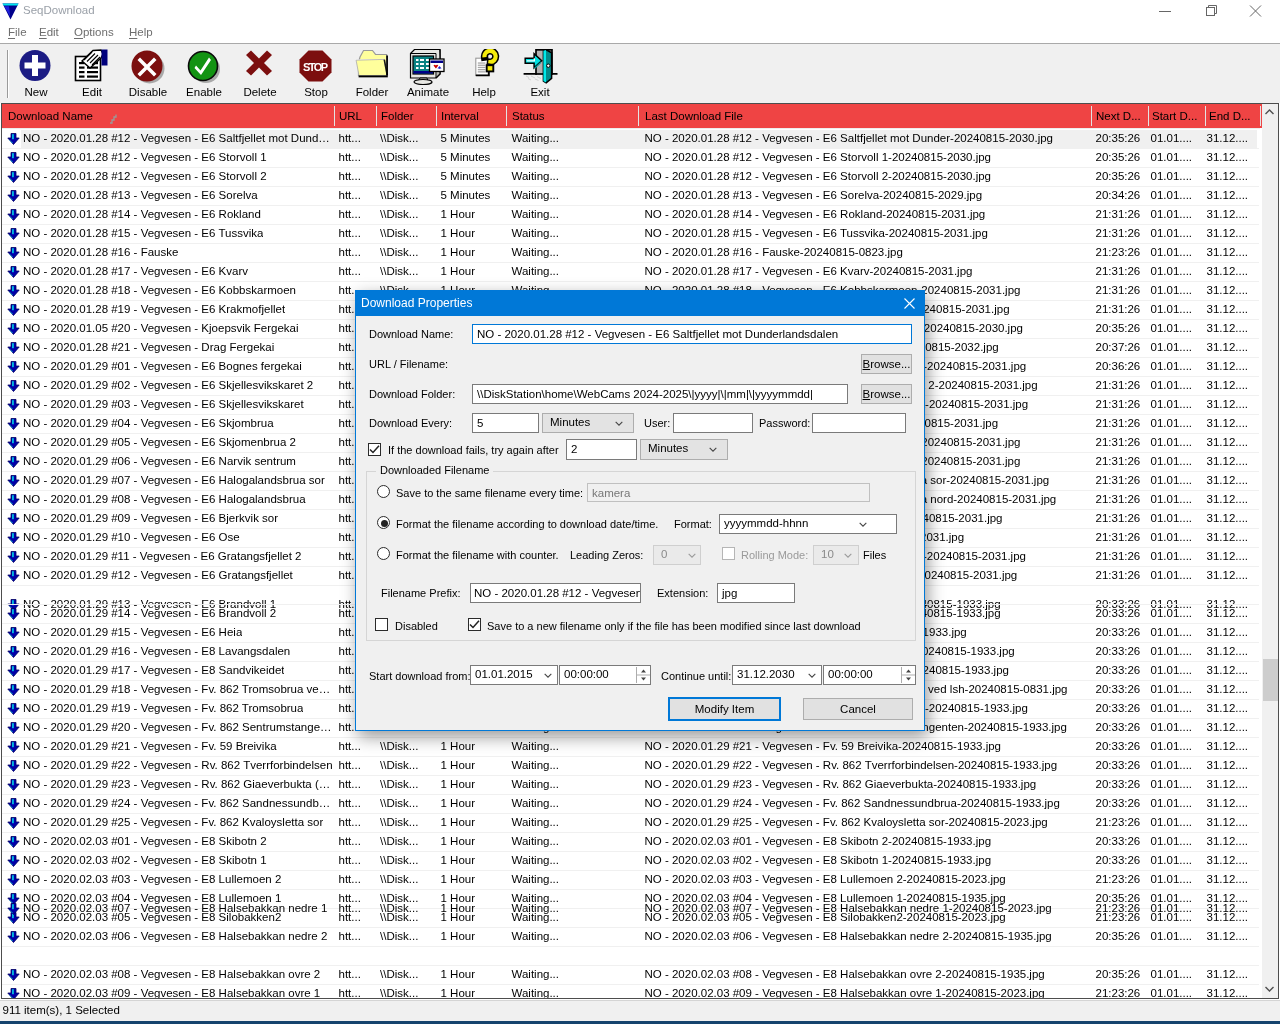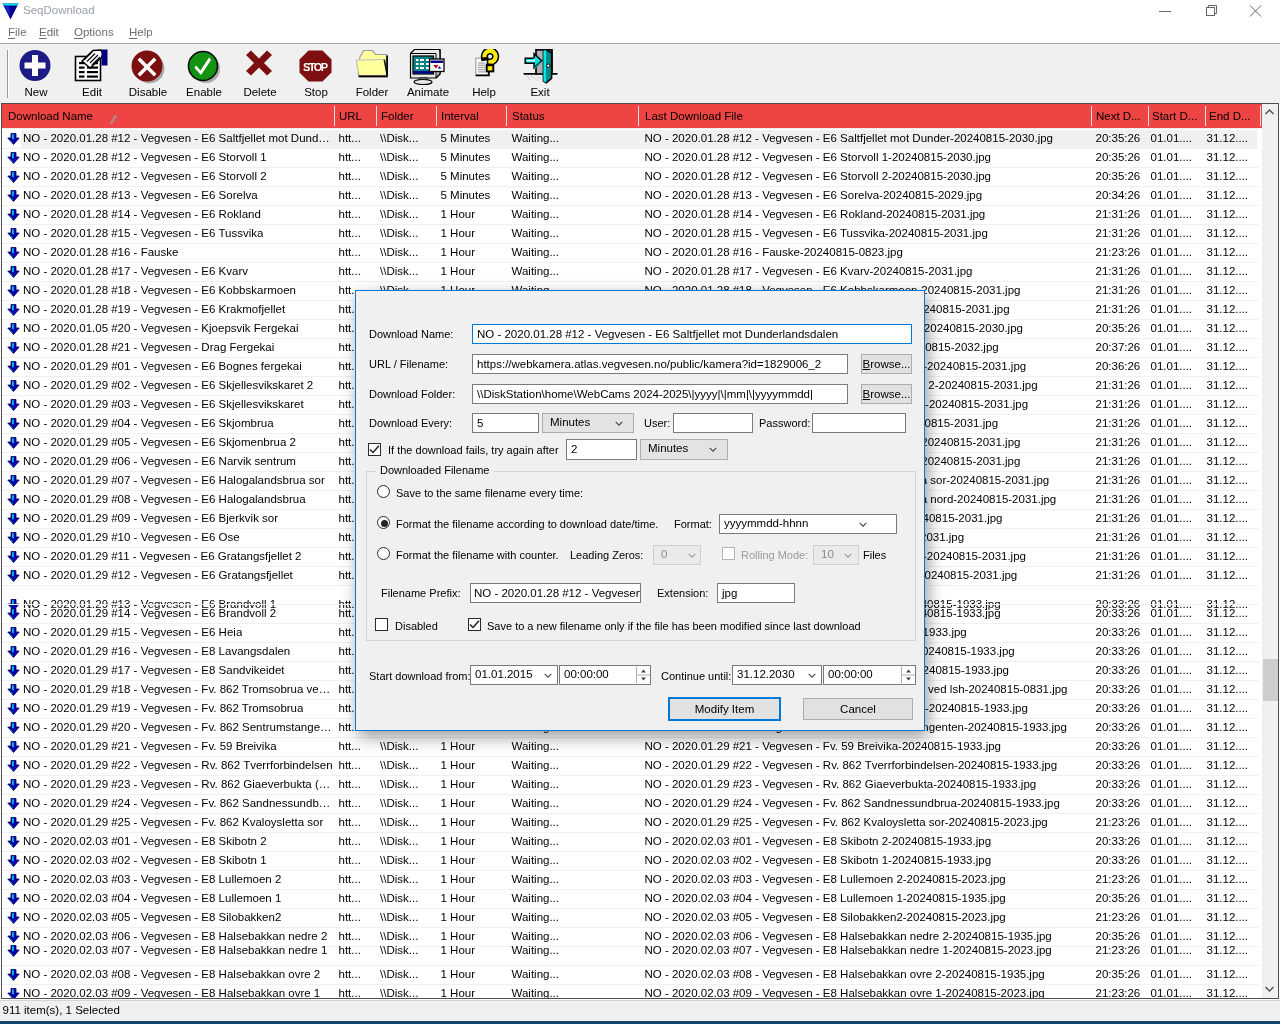--- a/index.html
+++ b/index.html
@@ -960,21 +960,21 @@
         <span class="t curl">htt...</span>
         <span class="t cfold">\\Disk...</span>
         <span class="t cint">1 Hour</span>
         <span class="t cstat">Waiting...</span>
         <span class="t cfile">NO - 2020.02.03 #06 - Vegvesen - E8 Halsebakkan nedre 2-20240815-1935.jpg</span>
         <span class="t cnext">20:35:26</span>
         <span class="t cstart">01.01....</span>
         <span class="t cend">31.12....</span>
       </div>
 <div class="rsep" style="top:842px"></div>
-<div class="row" style="top:838px">
+<div class="row" style="top:796px">
         <svg class="ricon" width="13" height="12" viewBox="0 0 13 12">
           <path d="M4 0.5 h5 v4.5 h3.2 L6.5 11.5 L0.8 5 h3.2 Z" fill="#0000a8" stroke="#000063" stroke-width="0.8"></path>
           <rect x="5.2" y="1.2" width="1.5" height="5" fill="#00e5ee"></rect>
           <path d="M3 7.5 L5.5 10" stroke="#00e5ee" stroke-width="1" stroke-dasharray="1.5 1"></path>
         </svg>
         <span class="t name">NO - 2020.02.03 #07 - Vegvesen - E8 Halsebakkan nedre 1</span>
         <span class="t curl">htt...</span>
         <span class="t cfold">\\Disk...</span>
         <span class="t cint">1 Hour</span>
         <span class="t cstat">Waiting...</span>
@@ -1026,24 +1026,29 @@
     <path d="M0.5 5 L4.5 1 L8.5 5" fill="none" stroke="#505050" stroke-width="1.4"></path>
   </svg>
 <svg class="abs" style="left:1265px;top:986px" width="9" height="6" viewBox="0 0 9 6">
     <path d="M0.5 1 L4.5 5 L8.5 1" fill="none" stroke="#505050" stroke-width="1.4"></path>
   </svg>
 <div id="status" class="abs">
     <span>911 item(s), 1 Selected</span>
   </div>
 <div id="bluestrip" class="abs"></div>
 <div id="dlg" class="abs">
+    <div id="dlgtitle">
+      <span class="cap">Download Properties</span>
+      <svg class="abs" style="left:548px;top:7px" width="11" height="11" viewBox="0 0 11 11">
+        <path d="M0.5 0.5 L10.5 10.5 M10.5 0.5 L0.5 10.5" stroke="#fff" stroke-width="1.1"></path>
+      </svg>
+    </div>
 <div class="lab" style="left:13px;top:37px">Download Name:</div>
 <div class="inp" style="left:116px;top:33px;width:440px;height:20px;border:1px solid #0078d7">NO - 2020.01.28 #12 - Vegvesen - E6 Saltfjellet mot Dunderlandsdalen</div>
 <div class="lab" style="left:13px;top:67px">URL / Filename:</div>
-<div class="inp" style="left:116px;top:63px;width:376px;height:20px">https://webkamera.atlas.vegvesen.no/public/kamera?id=1829006_2</div>
 <div class="btn" style="left:505px;top:63px;width:51px;height:20px;line-height:18px"><u>B</u>rowse...</div>
 <div class="lab" style="left:13px;top:97px">Download Folder:</div>
 <div class="inp" style="left:116px;top:93px;width:376px;height:20px">\\DiskStation\home\WebCams 2024-2025\|yyyy|\|mm|\|yyyymmdd|</div>
 <div class="btn" style="left:505px;top:93px;width:51px;height:20px;line-height:18px"><u>B</u>rowse...</div>
 <div class="lab" style="left:13px;top:126px">Download Every:</div>
 <div class="inp" style="left:116px;top:122px;width:67px;height:20px">5</div>
 <div class="combo" style="left:186px;top:122px;width:92px;height:20px">Minutes<svg class="chev" style="left:72px;top:7px" width="9" height="6" viewBox="0 0 9 6">
         <path d="M0.5 1 L4.5 5 L8.5 1" fill="none" stroke="#444" stroke-width="1.3"></path>
       </svg></div>
 <div class="lab" style="left:288px;top:126px">User:</div>
@@ -1056,20 +1061,21 @@
     </svg>
 <div class="lab" style="left:32px;top:153px">If the download fails, try again after</div>
 <div class="inp" style="left:210px;top:148px;width:71px;height:21px">2</div>
 <div class="combo" style="left:284px;top:148px;width:88px;height:21px">Minutes<svg class="chev" style="left:68px;top:7px" width="9" height="6" viewBox="0 0 9 6">
         <path d="M0.5 1 L4.5 5 L8.5 1" fill="none" stroke="#444" stroke-width="1.3"></path>
       </svg></div>
 <div class="grp" style="left:10px;top:180px;width:550px;height:170px"></div>
 <div class="lab" style="left:20px;top:173px;background:#f0f0f0;padding:0 4px">Downloaded Filename</div>
 <div class="rad" style="left:21px;top:194px"></div>
 <div class="lab" style="left:40px;top:196px">Save to the same filename every time:</div>
+<div class="inp" style="left:231px;top:192px;width:283px;height:19px;background:#f0f0f0;border-color:#c0c0c0;color:#777">kamera</div>
 <div class="rad" style="left:21px;top:225px"></div>
 <div class="abs" style="left:24.5px;top:228.5px;width:7px;height:7px;background:#222;border-radius:50%"></div>
 <div class="lab" style="left:40px;top:227px">Format the filename according to download date/time.</div>
 <div class="lab" style="left:318px;top:227px">Format:</div>
 <div class="combow" style="left:363px;top:223px;width:178px;height:20px">yyyymmdd-hhnn<svg class="chev" style="left:139px;top:7px" width="9" height="6" viewBox="0 0 9 6">
         <path d="M0.5 1 L4.5 5 L8.5 1" fill="none" stroke="#444" stroke-width="1.3"></path>
       </svg></div>
 <div class="rad" style="left:21px;top:256px"></div>
 <div class="lab" style="left:40px;top:258px">Format the filename with counter.</div>
 <div class="lab" style="left:214px;top:258px">Leading Zeros:</div>

